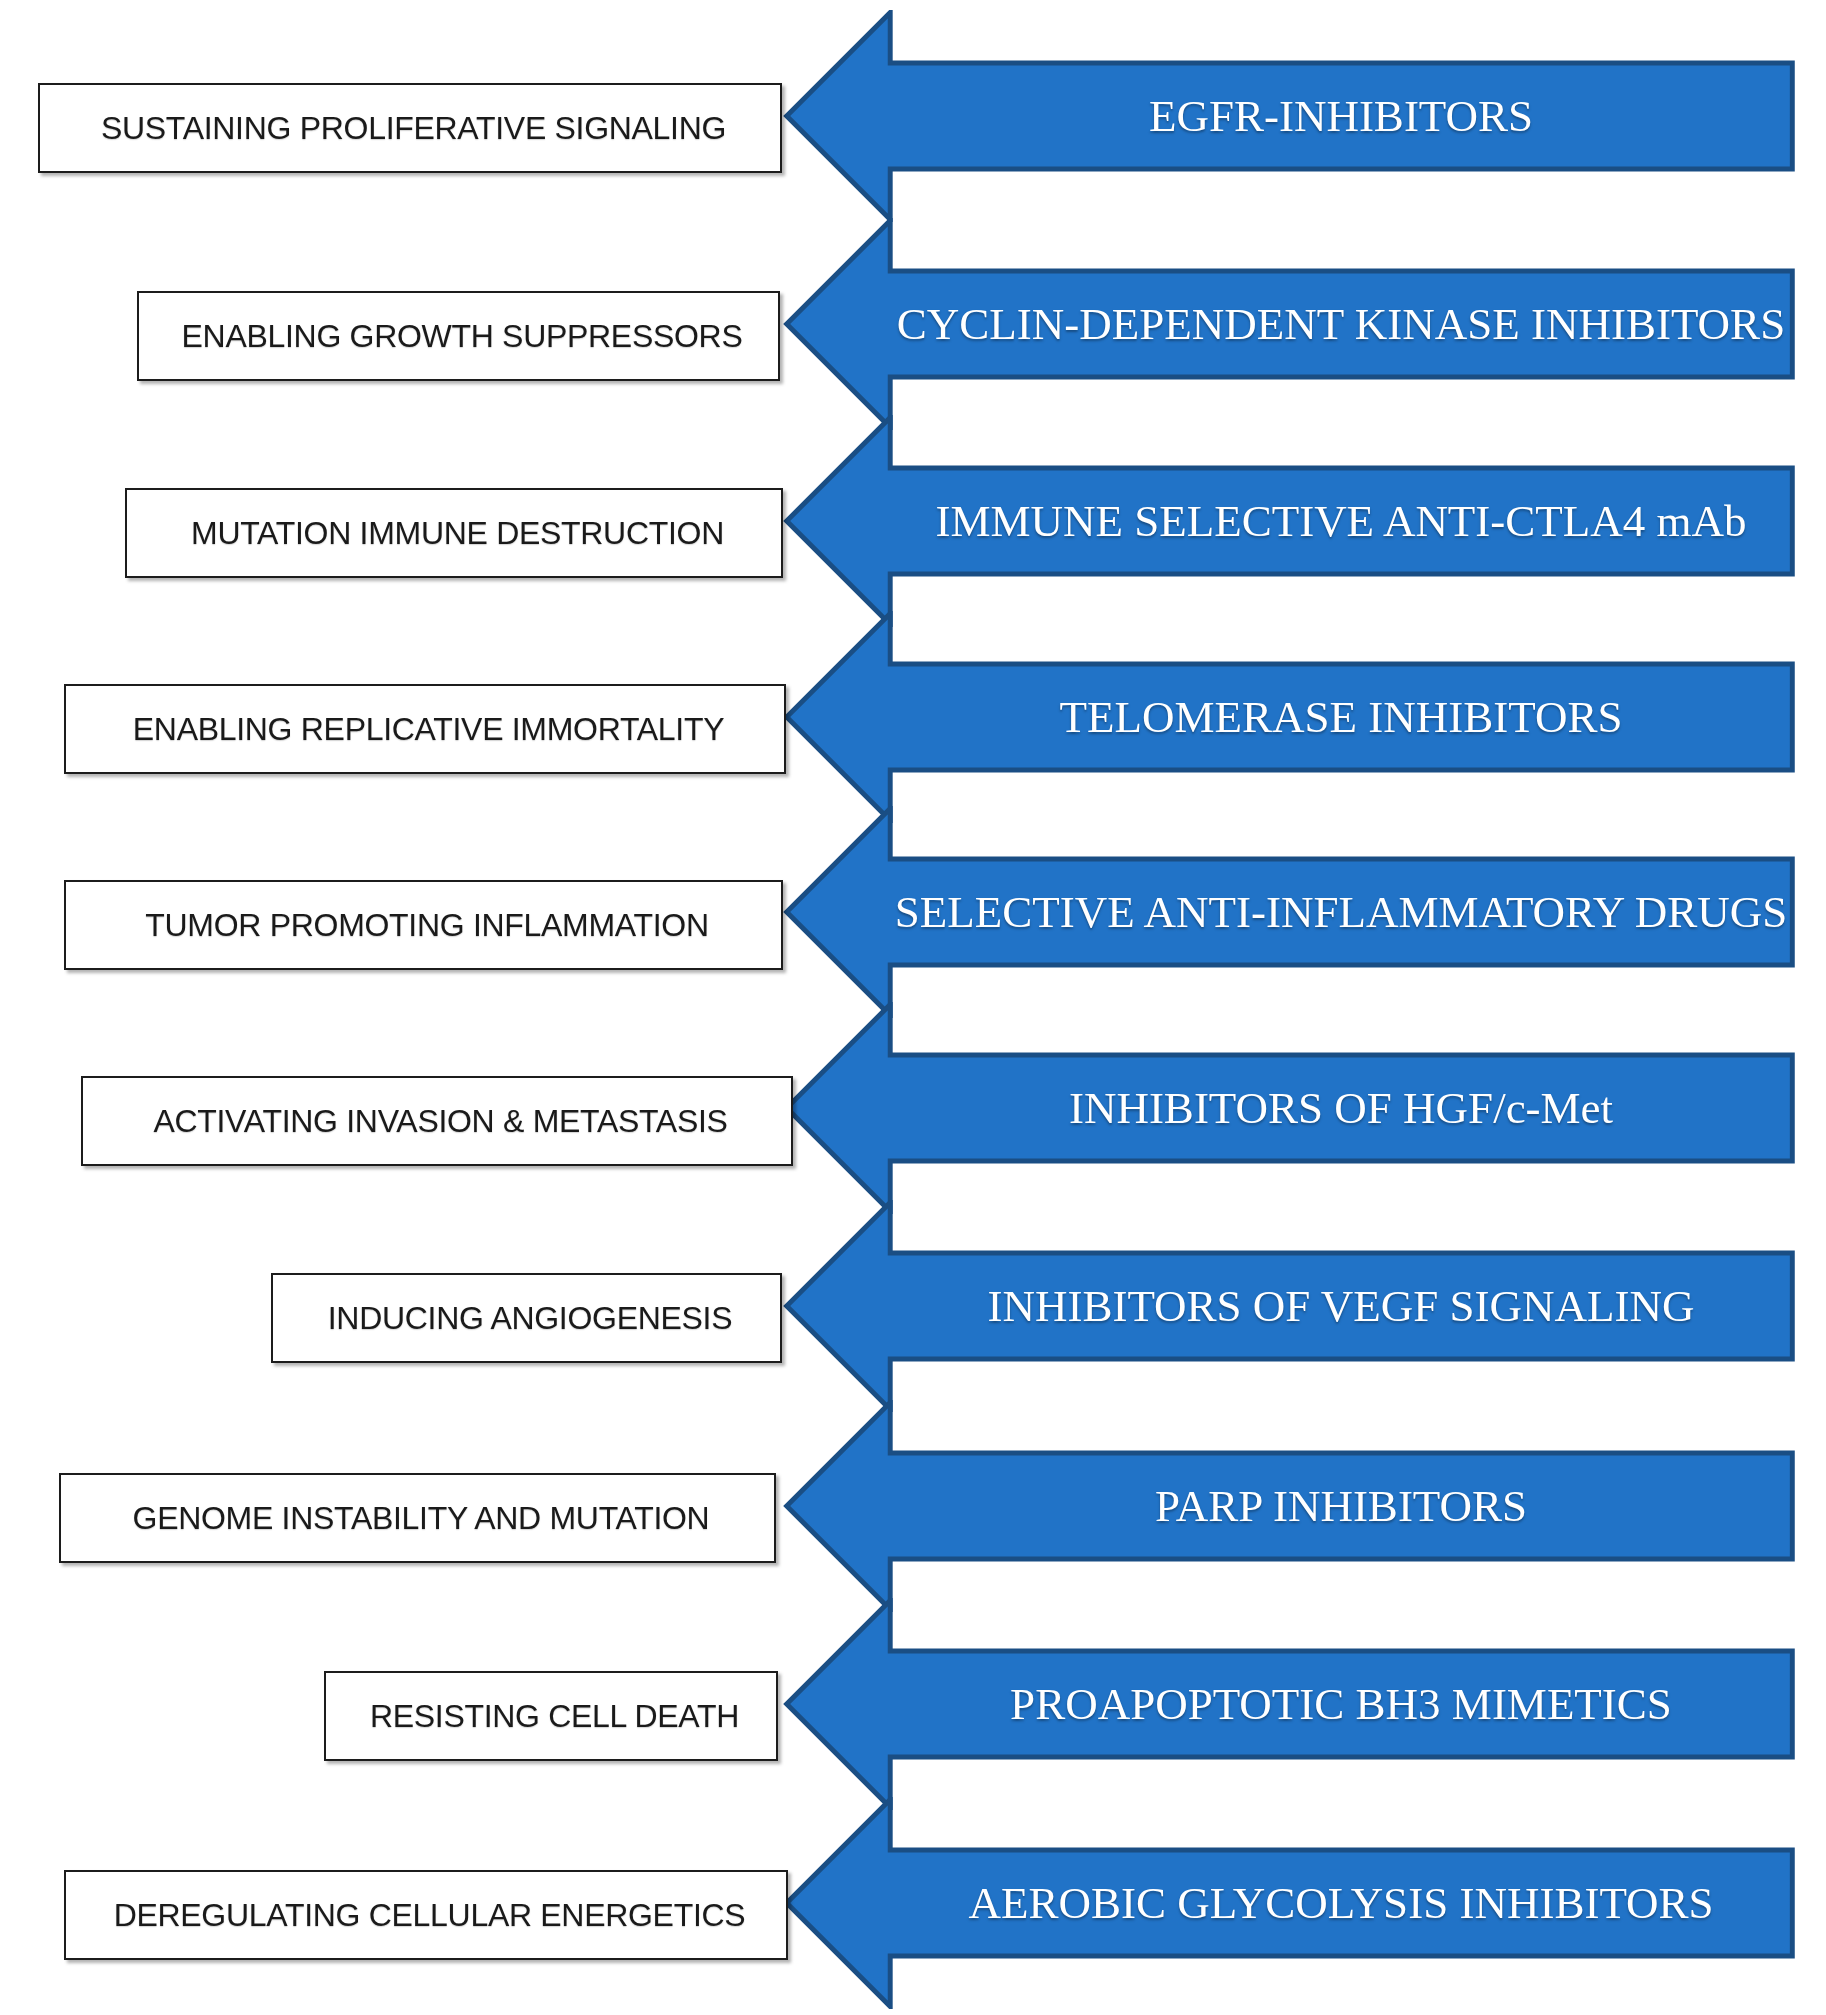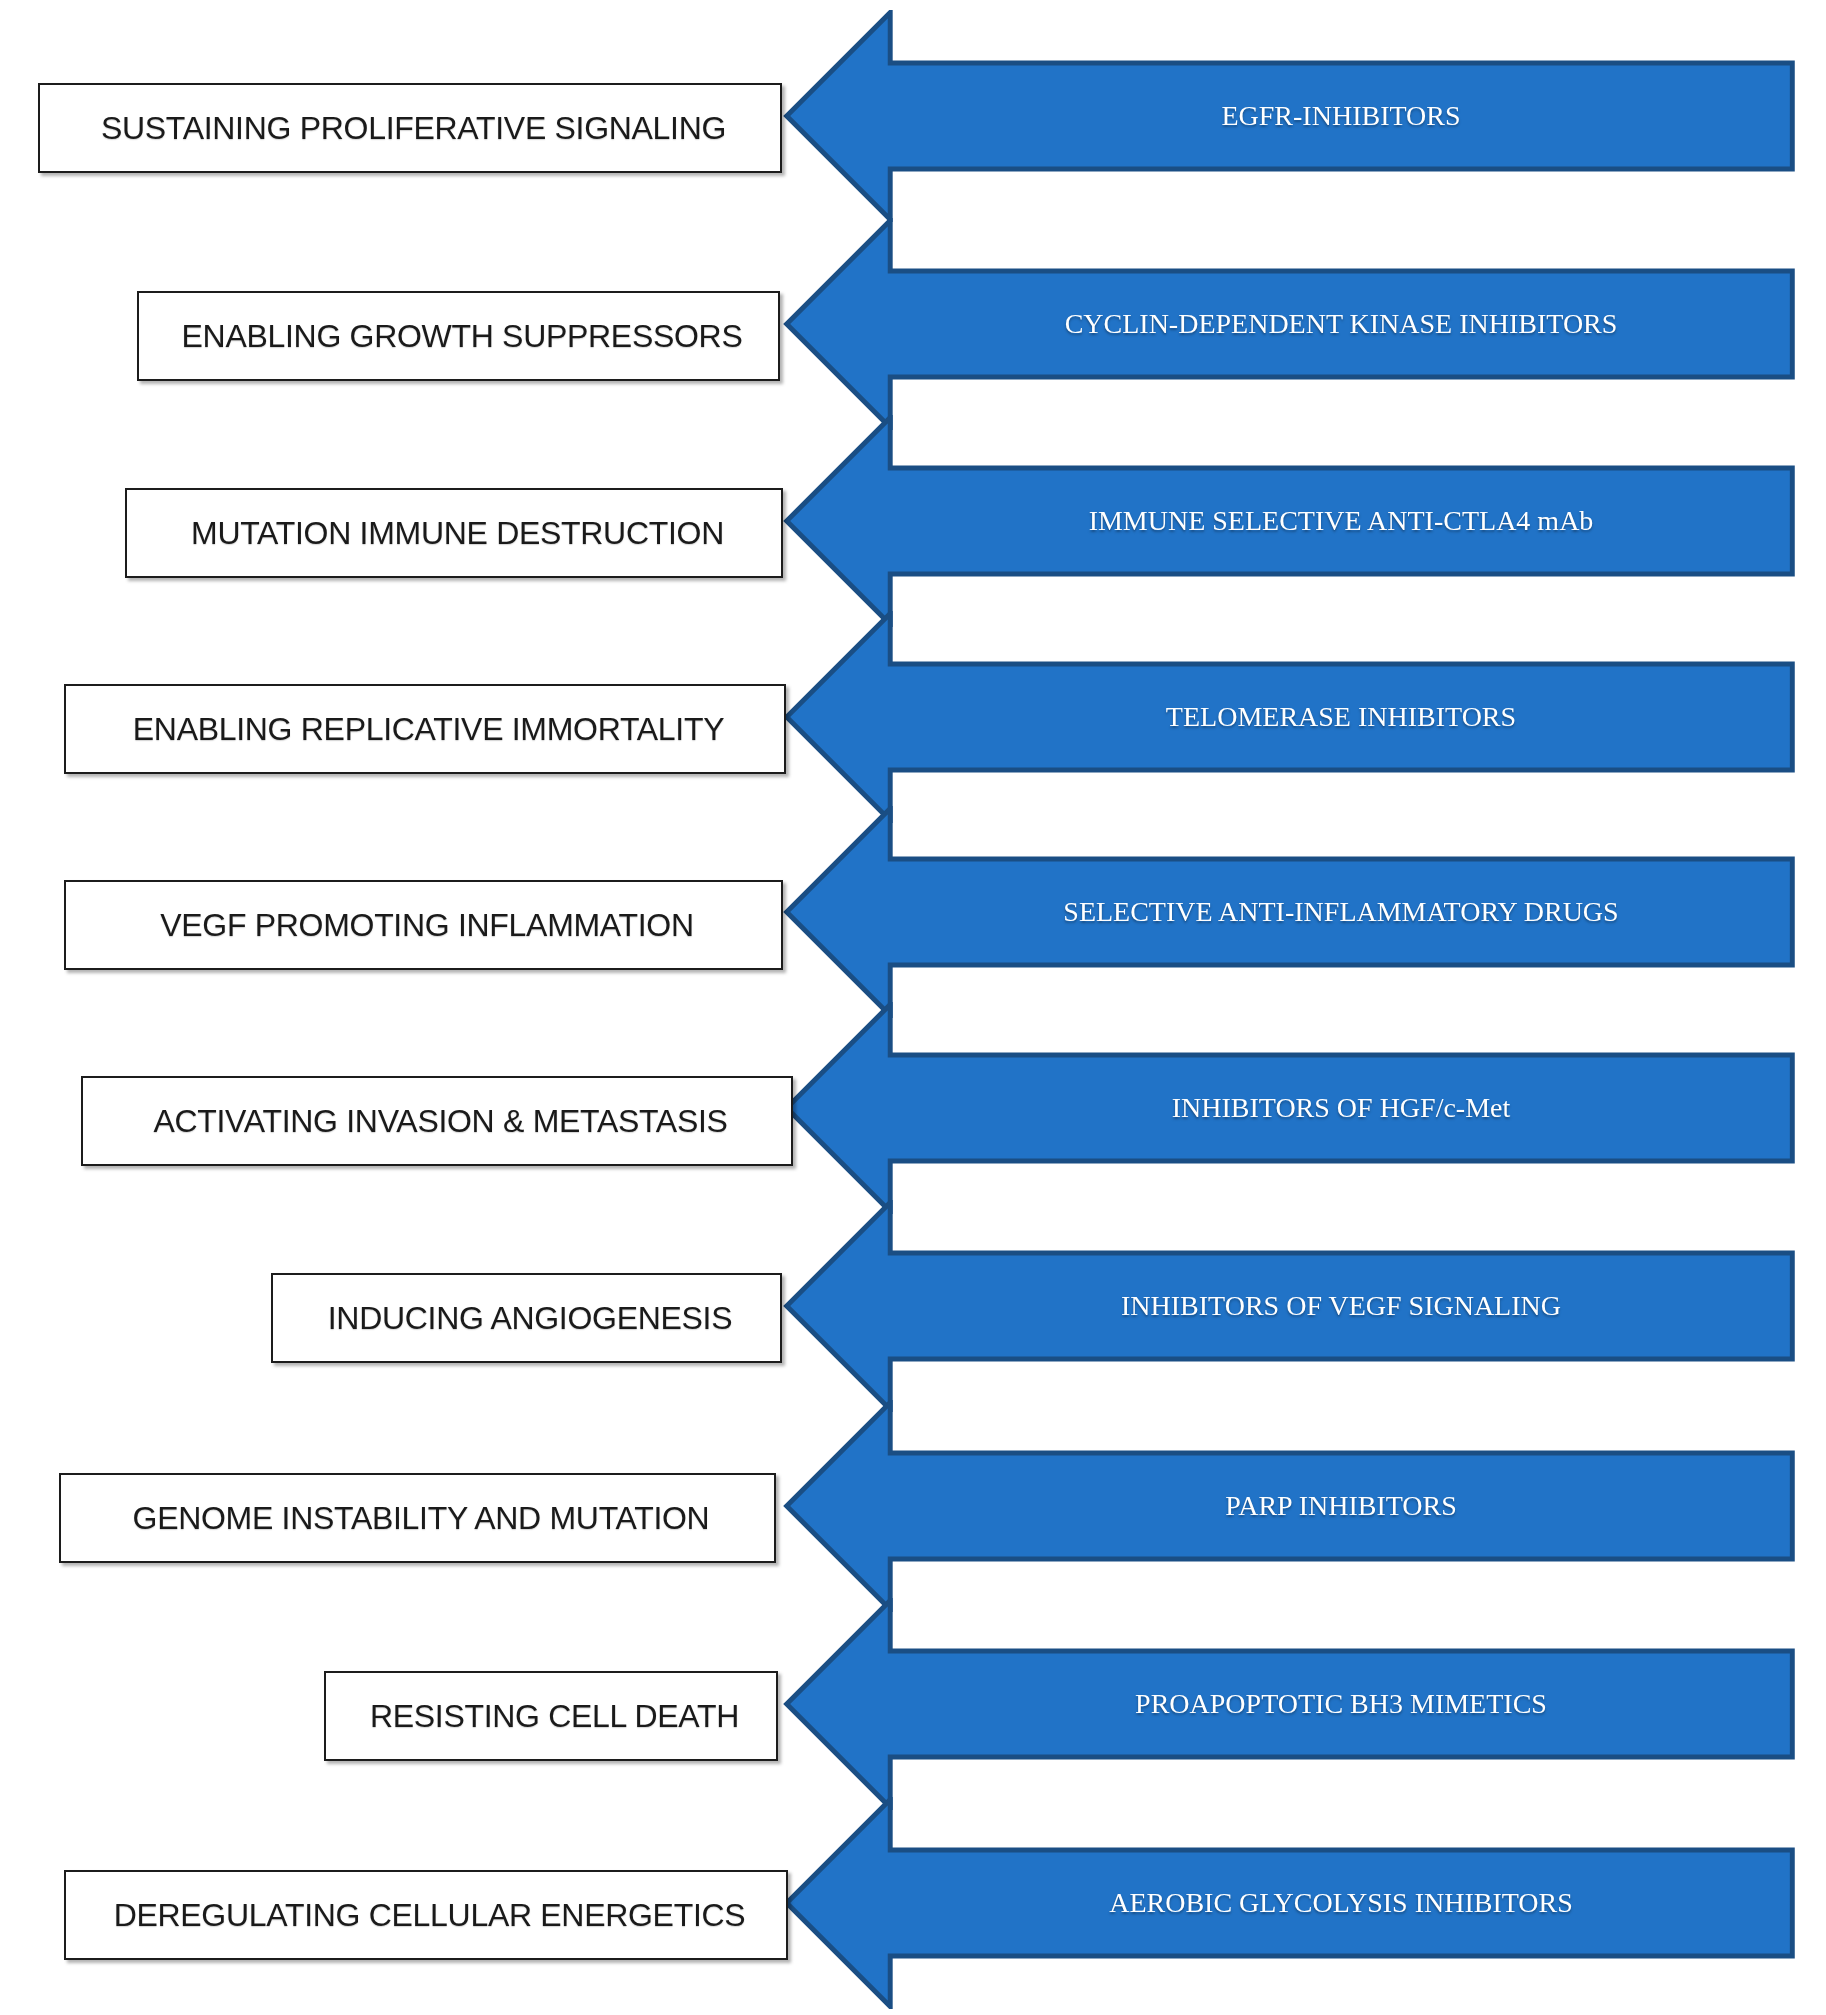--- a/index.html
+++ b/index.html
@@ -40,21 +40,21 @@
     z-index:2;
   }
   .therapy-arrow svg{position:absolute;inset:0;display:block;}
   .arrow-label-wrap{
     position:absolute;
     left:107px;top:53px;width:902px;height:106px;
     display:flex;align-items:center;justify-content:center;
   }
   .arrow-label{
     font-family:"Liberation Serif","DejaVu Serif",serif;
-    font-size:28px;
+    font-size:45px;
     color:#ffffff;
     white-space:nowrap;
     text-shadow:0 1.8px 2.5px rgba(0,0,0,0.35);
   }
 </style>
 </head>
 <body>
 
 <div class="canvas">
 
@@ -108,21 +108,21 @@
 
   <div class="therapy-arrow" style="top:806px;">
     <svg viewBox="0 0 1644 344" width="1013" height="212">
       <polygon points="6,172 174,4 174,86 1638,86 1638,258 174,258 174,340" fill="#2173C7" stroke="#1A4E84" stroke-width="8" stroke-linejoin="miter"></polygon>
     </svg>
     <div class="arrow-label-wrap">
         <span class="arrow-label">SELECTIVE ANTI-INFLAMMATORY DRUGS</span>
       </div>
   </div>
   <div class="hallmark-box" style="left:64px;top:880px;width:719px;">
-    <span class="hallmark-label">VEGF PROMOTING INFLAMMATION</span>
+    <span class="hallmark-label">TUMOR PROMOTING INFLAMMATION</span>
   </div>
 
   <div class="therapy-arrow" style="top:1002px;">
     <svg viewBox="0 0 1644 344" width="1013" height="212">
       <polygon points="6,172 174,4 174,86 1638,86 1638,258 174,258 174,340" fill="#2173C7" stroke="#1A4E84" stroke-width="8" stroke-linejoin="miter"></polygon>
     </svg>
     <div class="arrow-label-wrap">
         <span class="arrow-label">INHIBITORS OF HGF/c-Met</span>
       </div>
   </div>

